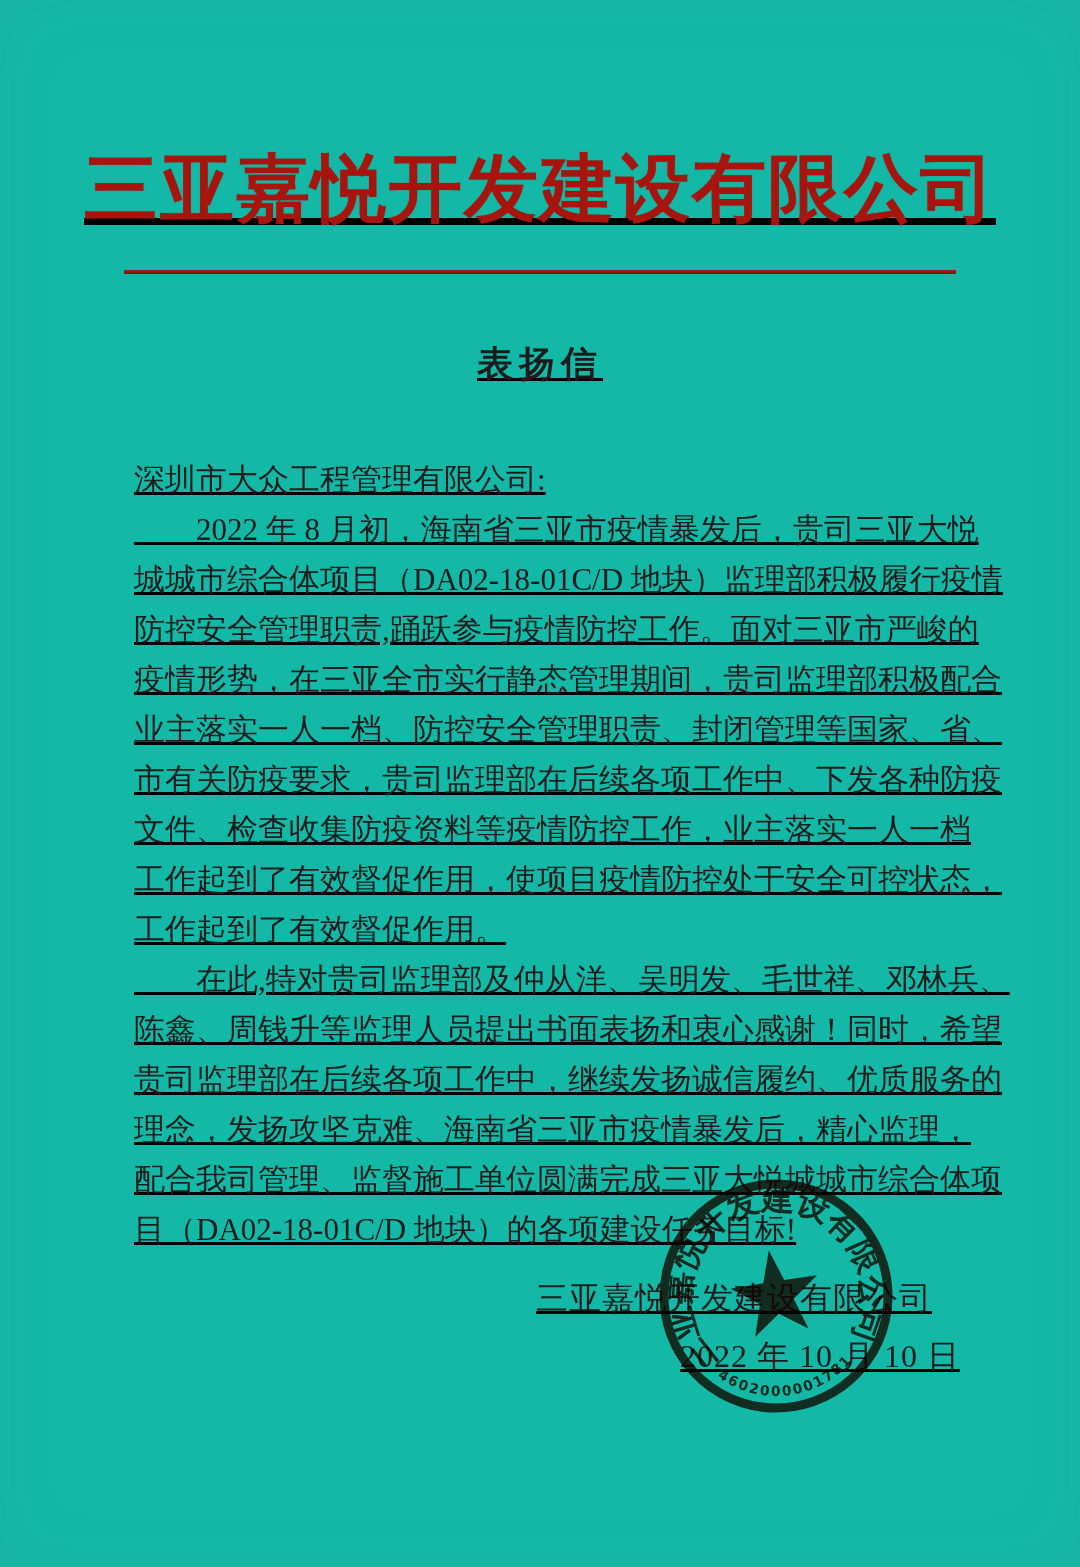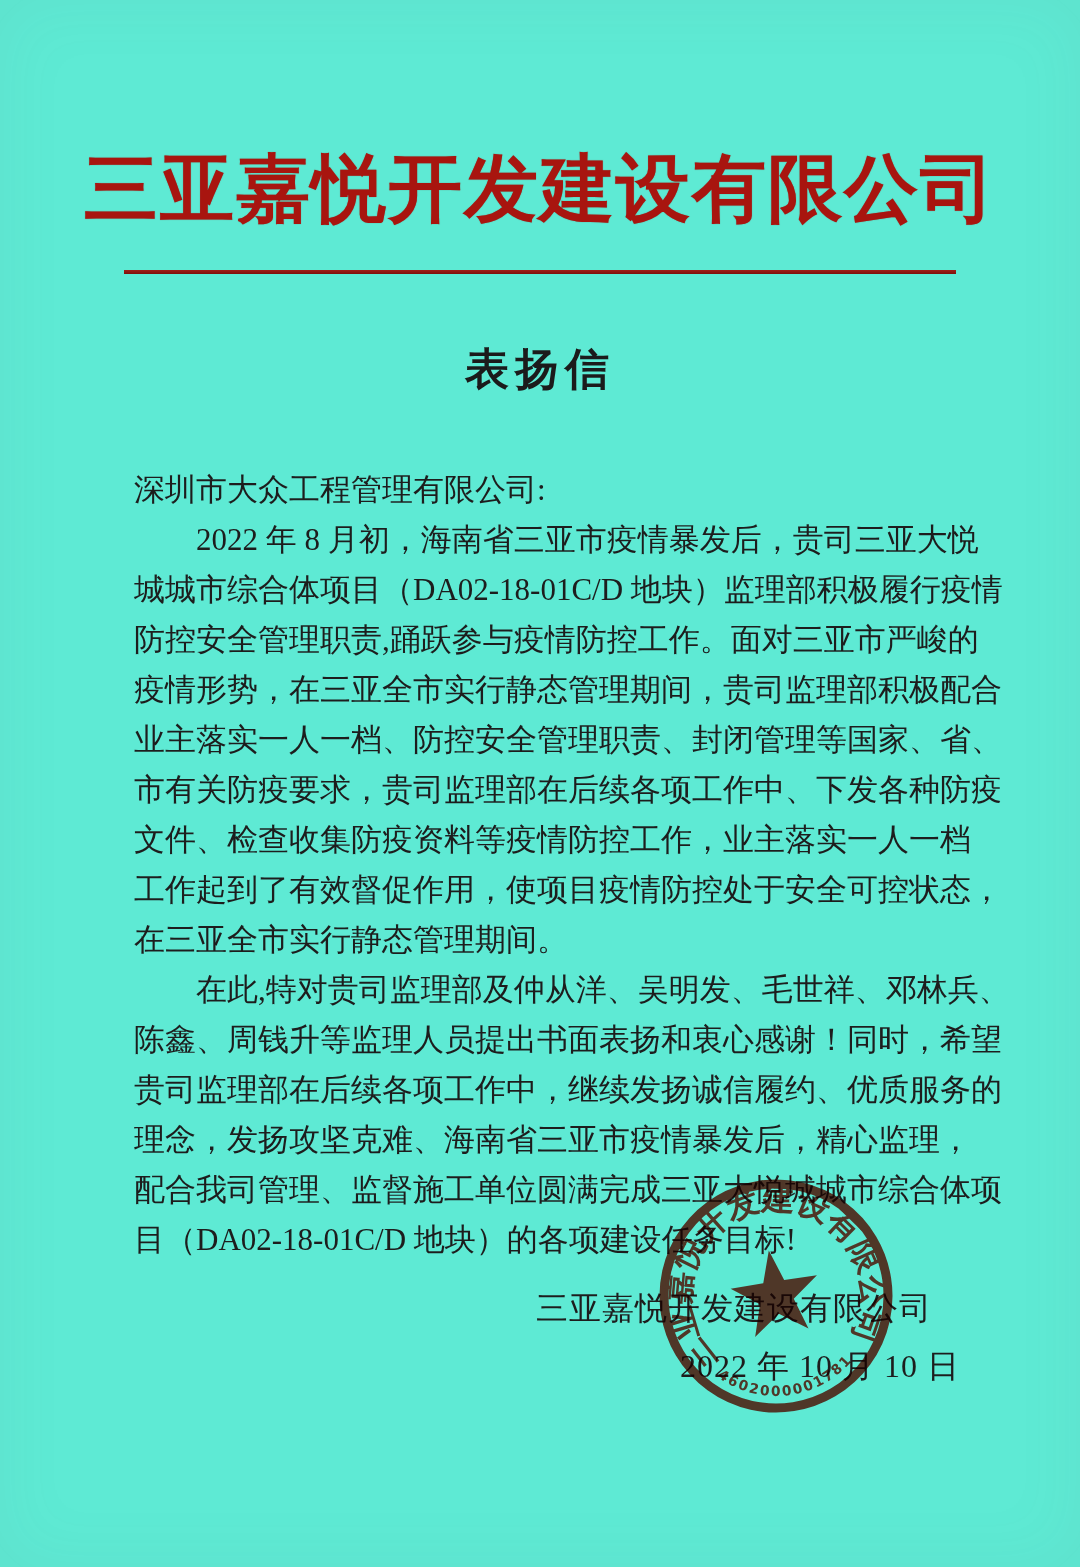--- a/index.html
+++ b/index.html
@@ -4,23 +4,24 @@
 <style>
   * { margin: 0; padding: 0; box-sizing: border-box; }
   html, body { background: #ffffff; }
   body { font-family: "Liberation Serif", "DejaVu Serif", serif; }
 
   .page {
     position: relative;
     width: 1080px;
     height: 1567px;
     margin: 0 auto;
-    background: #5eead4;
+    background: #14b8a6;
     box-shadow: inset 0 0 70px rgba(120,120,118,0.07);
     overflow: hidden;
+    text-decoration: underline;
   }
 
   
   .letterhead {
     padding-top: 150px;
     text-align: center;
     font-size: 74px;
     font-weight: 700;
     letter-spacing: 2px;
     line-height: 1.08;
@@ -32,21 +33,21 @@
     width: 832px;
     height: 4px;
     margin: 40px auto 0;
     background: linear-gradient(to bottom, #a02018, #7d100b);
   }
 
   
   .doc-title {
     margin-top: 66px;
     text-align: center;
-    font-size: 44px;
+    font-size: 36px;
     font-weight: 600;
     letter-spacing: 6px;
     color: #1b1b1b;
   }
 
   
   .body-block {
     width: 812px;
     margin: 66px auto 0;
     font-size: 31px;
@@ -119,21 +120,21 @@
     <div class="salutation">深圳市大众工程管理有限公司:</div>
     <div class="paragraph">
         <div class="line">　　2022 年 8 月初，海南省三亚市疫情暴发后，贵司三亚大悦</div>
         <div class="line">城城市综合体项目（DA02-18-01C/D 地块）监理部积极履行疫情</div>
         <div class="line">防控安全管理职责,踊跃参与疫情防控工作。面对三亚市严峻的</div>
         <div class="line">疫情形势，在三亚全市实行静态管理期间，贵司监理部积极配合</div>
         <div class="line">业主落实一人一档、防控安全管理职责、封闭管理等国家、省、</div>
         <div class="line">市有关防疫要求，贵司监理部在后续各项工作中、下发各种防疫</div>
         <div class="line">文件、检查收集防疫资料等疫情防控工作，业主落实一人一档</div>
         <div class="line">工作起到了有效督促作用，使项目疫情防控处于安全可控状态，</div>
-        <div class="line line-last">在三亚全市实行静态管理期间。</div>
+        <div class="line line-last">工作起到了有效督促作用。</div>
       </div>
     <div class="paragraph">
         <div class="line">　　在此,特对贵司监理部及仲从洋、吴明发、毛世祥、邓林兵、</div>
         <div class="line">陈鑫、周钱升等监理人员提出书面表扬和衷心感谢！同时，希望</div>
         <div class="line">贵司监理部在后续各项工作中，继续发扬诚信履约、优质服务的</div>
         <div class="line">理念，发扬攻坚克难、海南省三亚市疫情暴发后，精心监理，</div>
         <div class="line">配合我司管理、监督施工单位圆满完成三亚大悦城城市综合体项</div>
         <div class="line line-last">目（DA02-18-01C/D 地块）的各项建设任务目标!</div>
       </div>
   </div>

